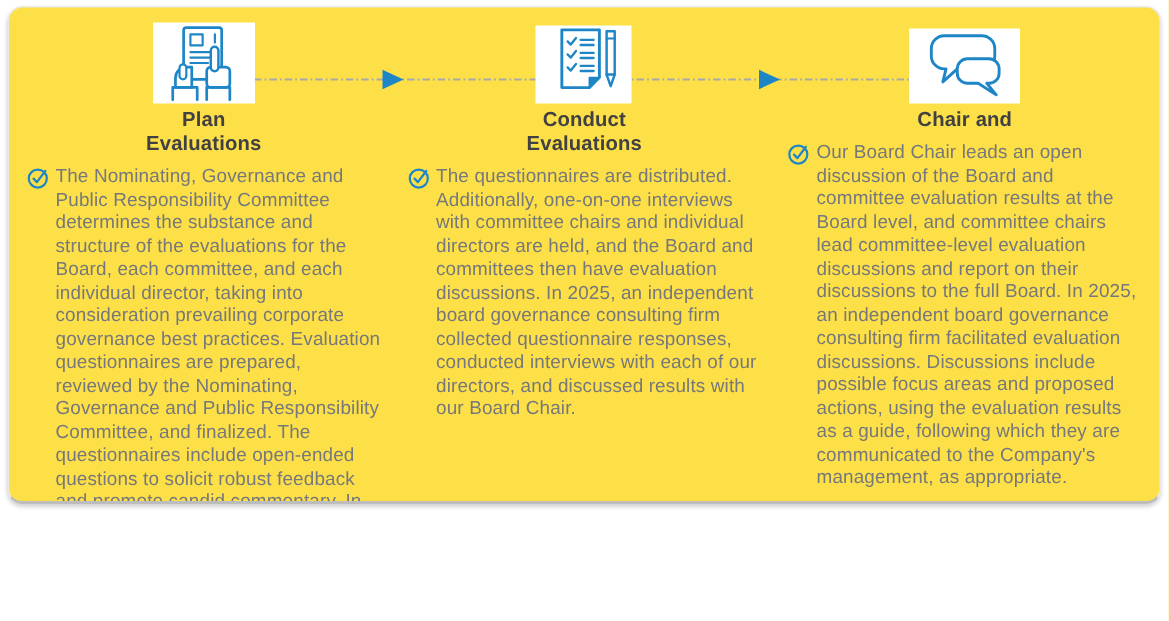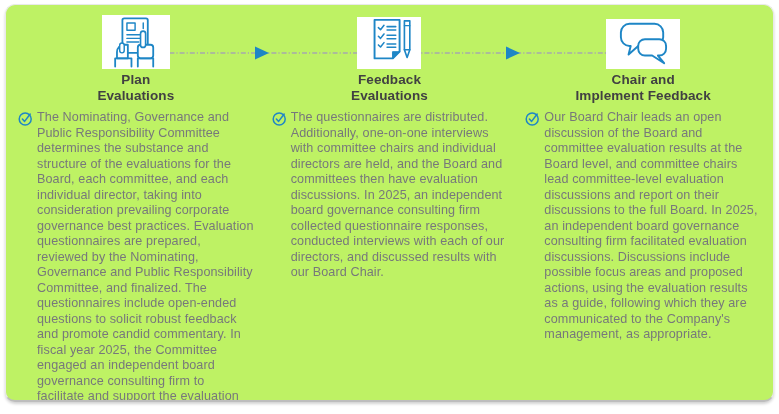--- a/index.html
+++ b/index.html
@@ -1,21 +1,21 @@
 <!DOCTYPE html>
 <html><head>
 <meta charset="utf-8">
 <style>
   html,body{margin:0;padding:0;background:#ffffff;}
   body{width:779px;height:414px;font-family:"Liberation Sans",sans-serif;-webkit-font-smoothing:antialiased;}
   .card{
     position:relative;
-    width:769px;height:398px;
+    width:769px;height:332px;
     margin:4px auto 0 auto;
-    background:#bef264;
+    background:#fde047;
     border:1px solid #e9e9e9;
     border-bottom:2px solid #bdbdbd;
     border-radius:10px;
     box-shadow:0 2px 3px rgba(0,0,0,0.18);
     box-sizing:border-box;
     overflow:hidden;
   }
   
   .connector{position:absolute;left:0;top:0;width:769px;height:64px;z-index:0;}
   .steps{
@@ -109,21 +109,21 @@
                 <line x1="26" y1="28" x2="35" y2="28"></line>
                 <line x1="26" y1="31.5" x2="35" y2="31.5"></line>
               </g>
               <rect x="44" y="4" width="5.6" height="30" stroke-width="1.7"></rect>
               <line x1="44" y1="9" x2="49.6" y2="9" stroke-width="1.4"></line>
               <path d="M44,34 h5.6 l-2.8,8 z" stroke-width="1.7"></path>
             </g>
           </svg>
         </span>
       </div>
-      <h3 class="step-title"><span>Feedback</span><br><span>Evaluations</span></h3>
+      <h3 class="step-title"><span>Conduct</span><br><span>Evaluations</span></h3>
       <div class="body-row">
         <span class="check">
           <svg width="15" height="15" viewBox="0 0 15 15">
             <circle cx="7.2" cy="8" r="6" fill="none" stroke="#1e86c6" stroke-width="1.5"></circle>
             <path d="M4.4,8.1 l2.2,2.3 L12.2,3" fill="none" stroke="#1e86c6" stroke-width="1.5" stroke-linecap="round" stroke-linejoin="round"></path>
           </svg>
         </span>
         <p class="step-desc">The questionnaires are distributed. Additionally, one-on-one interviews with committee chairs and individual directors are held, and the Board and committees then have evaluation discussions. In 2025, an independent board governance consulting firm collected questionnaire responses, conducted interviews with each of our directors, and discussed results with our Board Chair.</p>
       </div>
     </div>
@@ -132,21 +132,21 @@
       <div class="icon-area">
         <span class="icon-bg">
           <svg width="64" height="50" viewBox="0 0 66 52">
             <g stroke="#1e86c6" fill="#ffffff" stroke-width="2" stroke-linejoin="round" stroke-linecap="round">
               <path d="M19,5 h26 a9,9 0 0 1 9,9 v5 a9,9 0 0 1 -9,9 h-17 l-10,9 l2.2,-9 h-1.2 a9,9 0 0 1 -9,-9 v-5 a9,9 0 0 1 9,-9 z"></path>
               <path d="M35,21 h15 a7,7 0 0 1 7,7 v3 a7,7 0 0 1 -7,7 h-1.5 l6.5,8 l-12.5,-8 h-7.5 a7,7 0 0 1 -7,-7 v-3 a7,7 0 0 1 7,-7 z"></path>
             </g>
           </svg>
         </span>
       </div>
-      <h3 class="step-title"><span>Chair and</span><br><span>Implement Feedback</span></h3>
+      <h3 class="step-title"><span>Chair and</span><br></h3>
       <div class="body-row">
         <span class="check">
           <svg width="15" height="15" viewBox="0 0 15 15">
             <circle cx="7.2" cy="8" r="6" fill="none" stroke="#1e86c6" stroke-width="1.5"></circle>
             <path d="M4.4,8.1 l2.2,2.3 L12.2,3" fill="none" stroke="#1e86c6" stroke-width="1.5" stroke-linecap="round" stroke-linejoin="round"></path>
           </svg>
         </span>
         <p class="step-desc">Our Board Chair leads an open discussion of the Board and committee evaluation results at the Board level, and committee chairs lead committee-level evaluation discussions and report on their discussions to the full Board. In 2025, an independent board governance consulting firm facilitated evaluation discussions. Discussions include possible focus areas and proposed actions, using the evaluation results as a guide, following which they are communicated to the Company's management, as appropriate.</p>
       </div>
     </div>

